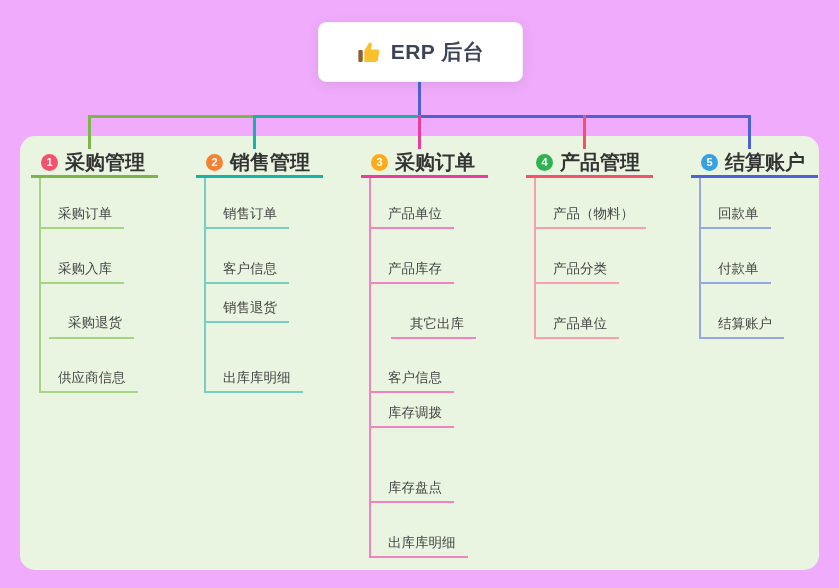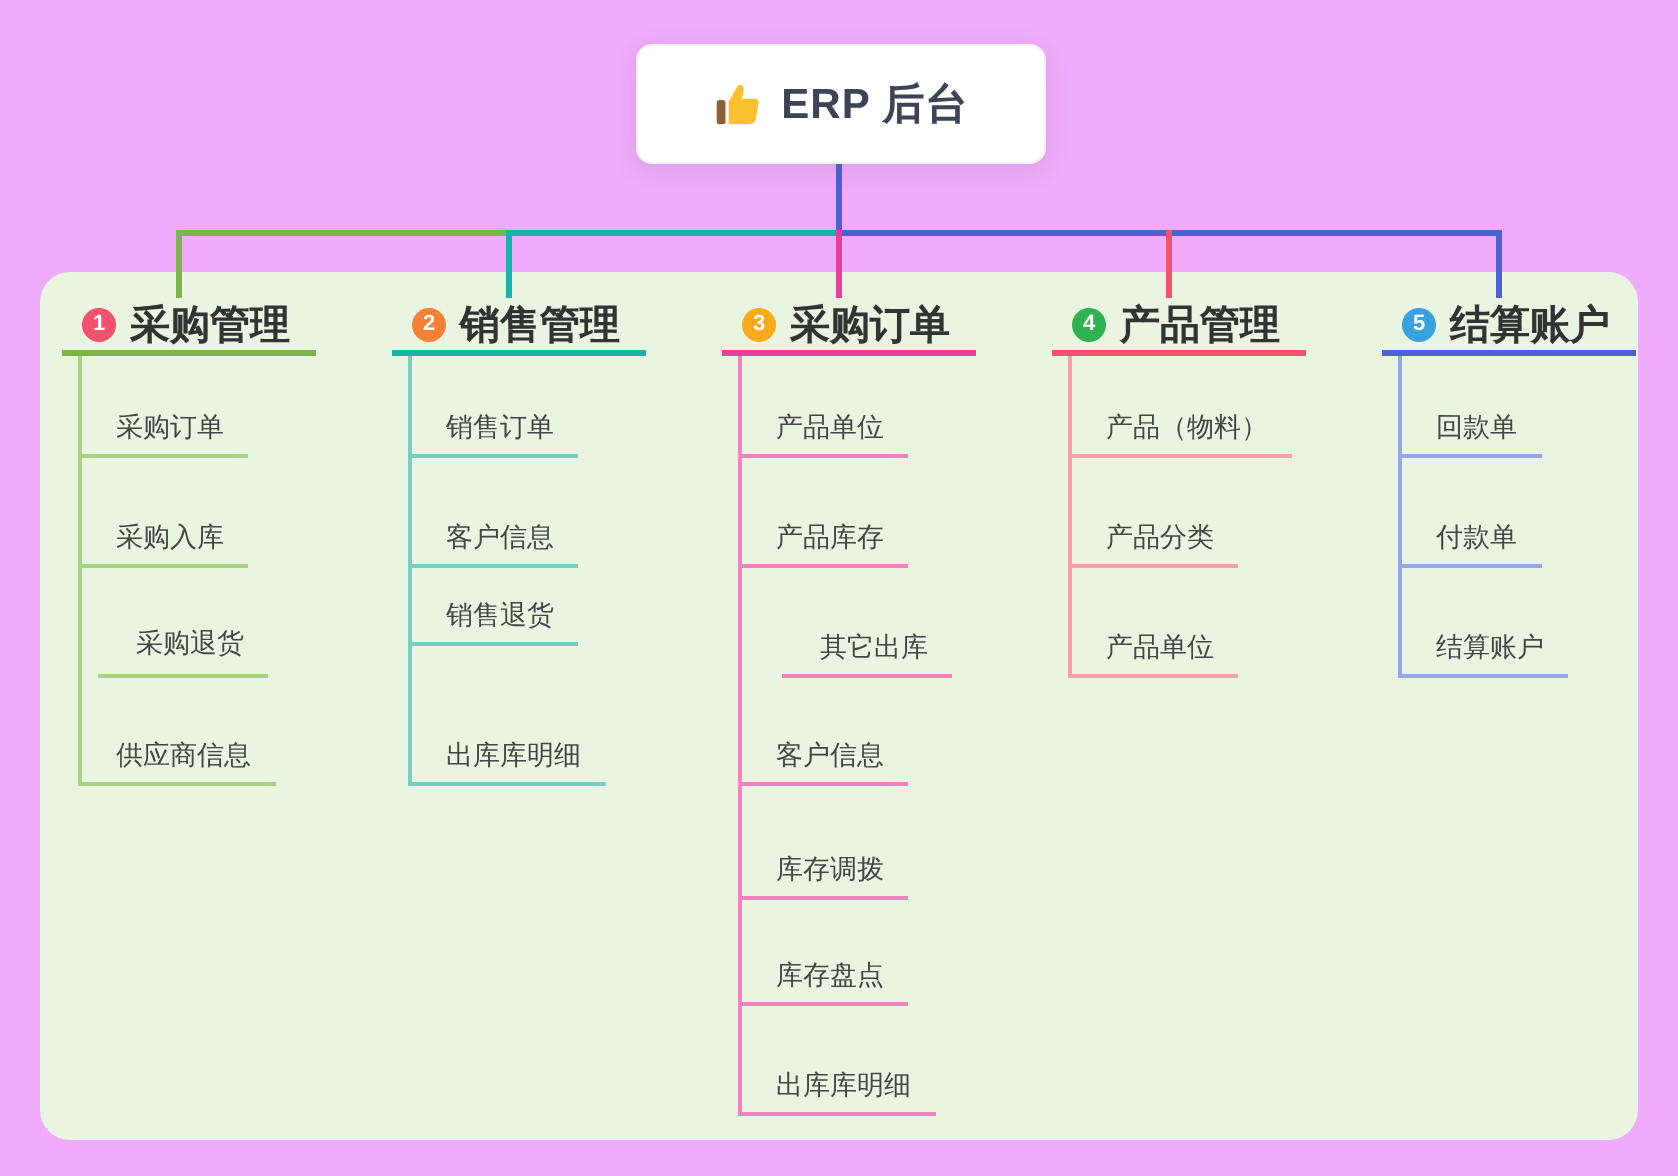--- a/index.html
+++ b/index.html
@@ -93,21 +93,21 @@
       <div class="child" style="left: 204px; top: 365.4px; border-bottom: 2px solid rgb(119, 207, 196);">出库库明细</div>
       <div class="branch-header" style="left: 361px; top: 149px; border-bottom: 3px solid rgb(232, 62, 156);">
         <span class="badge" style="background: rgb(251, 171, 28);">3</span>
         <span class="branch-title">采购订单</span>
       </div>
       <div class="line" style="left: 369px; top: 178px; width: 2px; height: 379.8px; background: rgb(242, 131, 192);"></div>
       <div class="child" style="left: 369px; top: 201px; border-bottom: 2px solid rgb(242, 131, 192);">产品单位</div>
       <div class="child" style="left: 369px; top: 255.8px; border-bottom: 2px solid rgb(242, 131, 192);">产品库存</div>
       <div class="child" style="left: 391px; top: 310.6px; border-bottom: 2px solid rgb(242, 131, 192);">其它出库</div>
       <div class="child" style="left: 369px; top: 365.4px; border-bottom: 2px solid rgb(242, 131, 192);">客户信息</div>
-      <div class="child" style="left: 369px; top: 422px; border-bottom: 2px solid rgb(242, 131, 192);">库存调拨</div>
+      <div class="child" style="left: 369px; top: 400px; border-bottom: 2px solid rgb(242, 131, 192);">库存调拨</div>
       <div class="child" style="left: 369px; top: 475px; border-bottom: 2px solid rgb(242, 131, 192);">库存盘点</div>
       <div class="child" style="left: 369px; top: 529.8px; border-bottom: 2px solid rgb(242, 131, 192);">出库库明细</div>
       <div class="branch-header" style="left: 526px; top: 149px; border-bottom: 3px solid rgb(244, 81, 108);">
         <span class="badge" style="background: rgb(47, 179, 80);">4</span>
         <span class="branch-title">产品管理</span>
       </div>
       <div class="line" style="left: 534px; top: 178px; width: 2px; height: 160.6px; background: rgb(247, 159, 174);"></div>
       <div class="child" style="left: 534px; top: 201px; border-bottom: 2px solid rgb(247, 159, 174);">产品（物料）</div>
       <div class="child" style="left: 534px; top: 255.8px; border-bottom: 2px solid rgb(247, 159, 174);">产品分类</div>
       <div class="child" style="left: 534px; top: 310.6px; border-bottom: 2px solid rgb(247, 159, 174);">产品单位</div>

